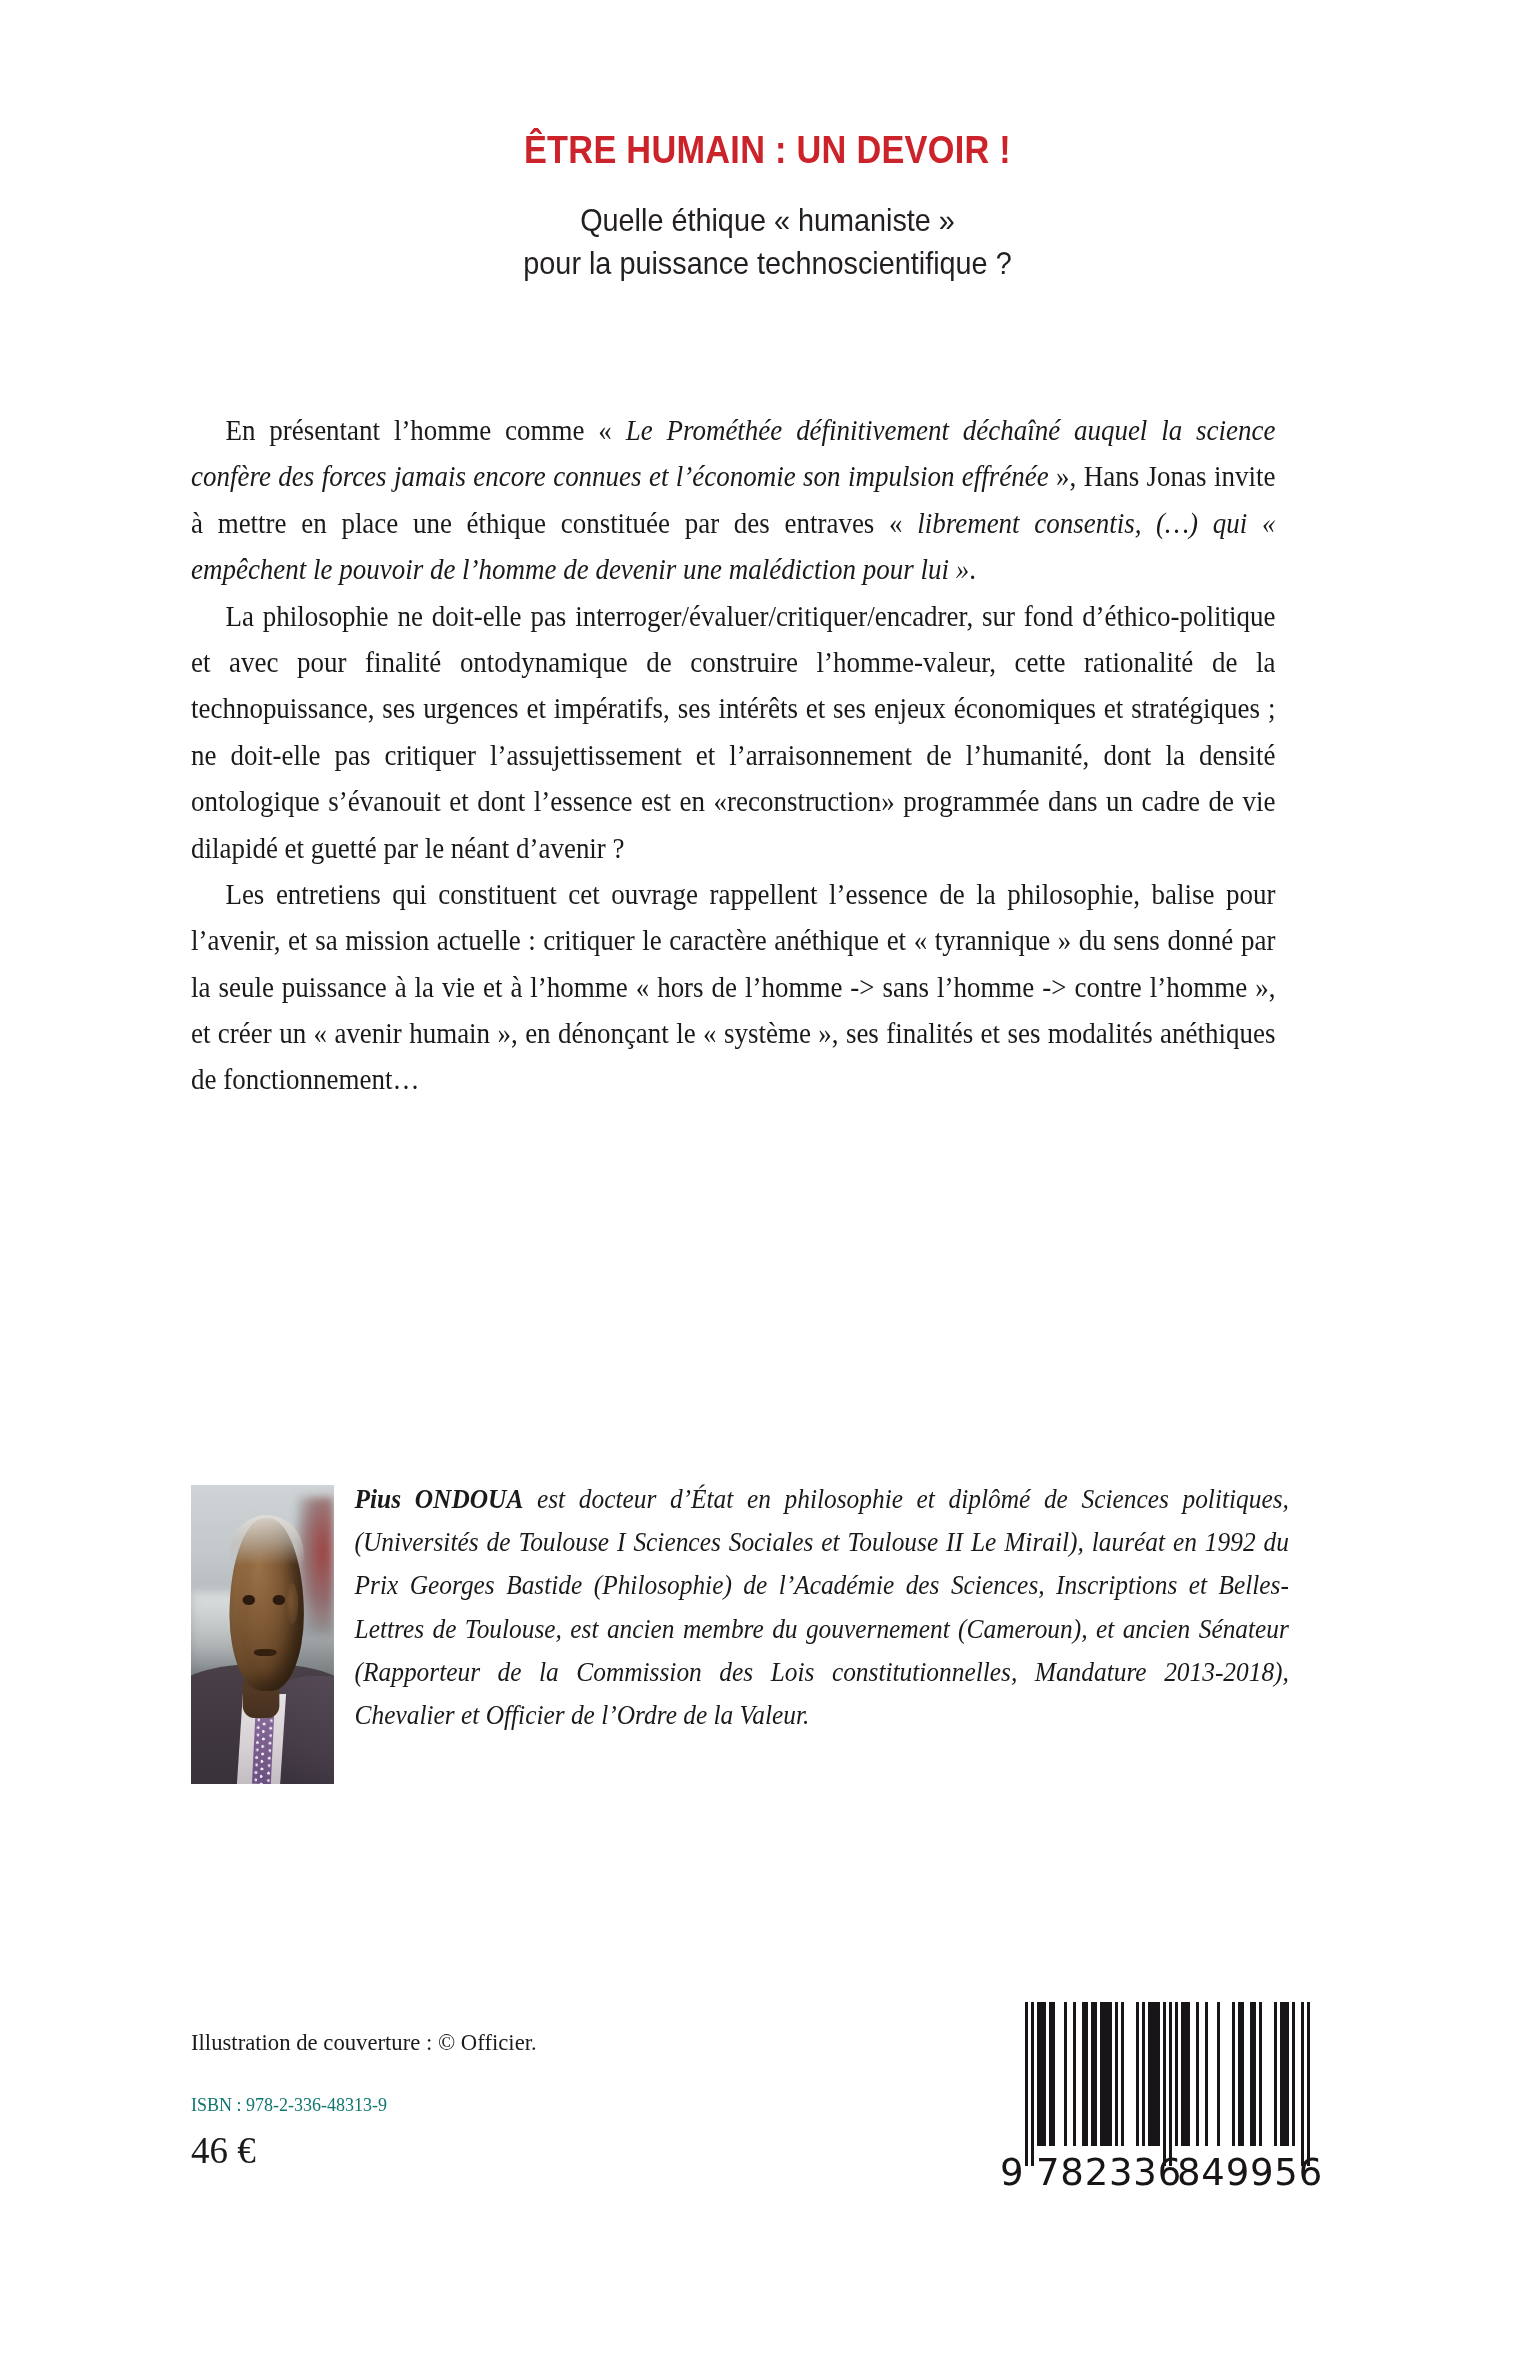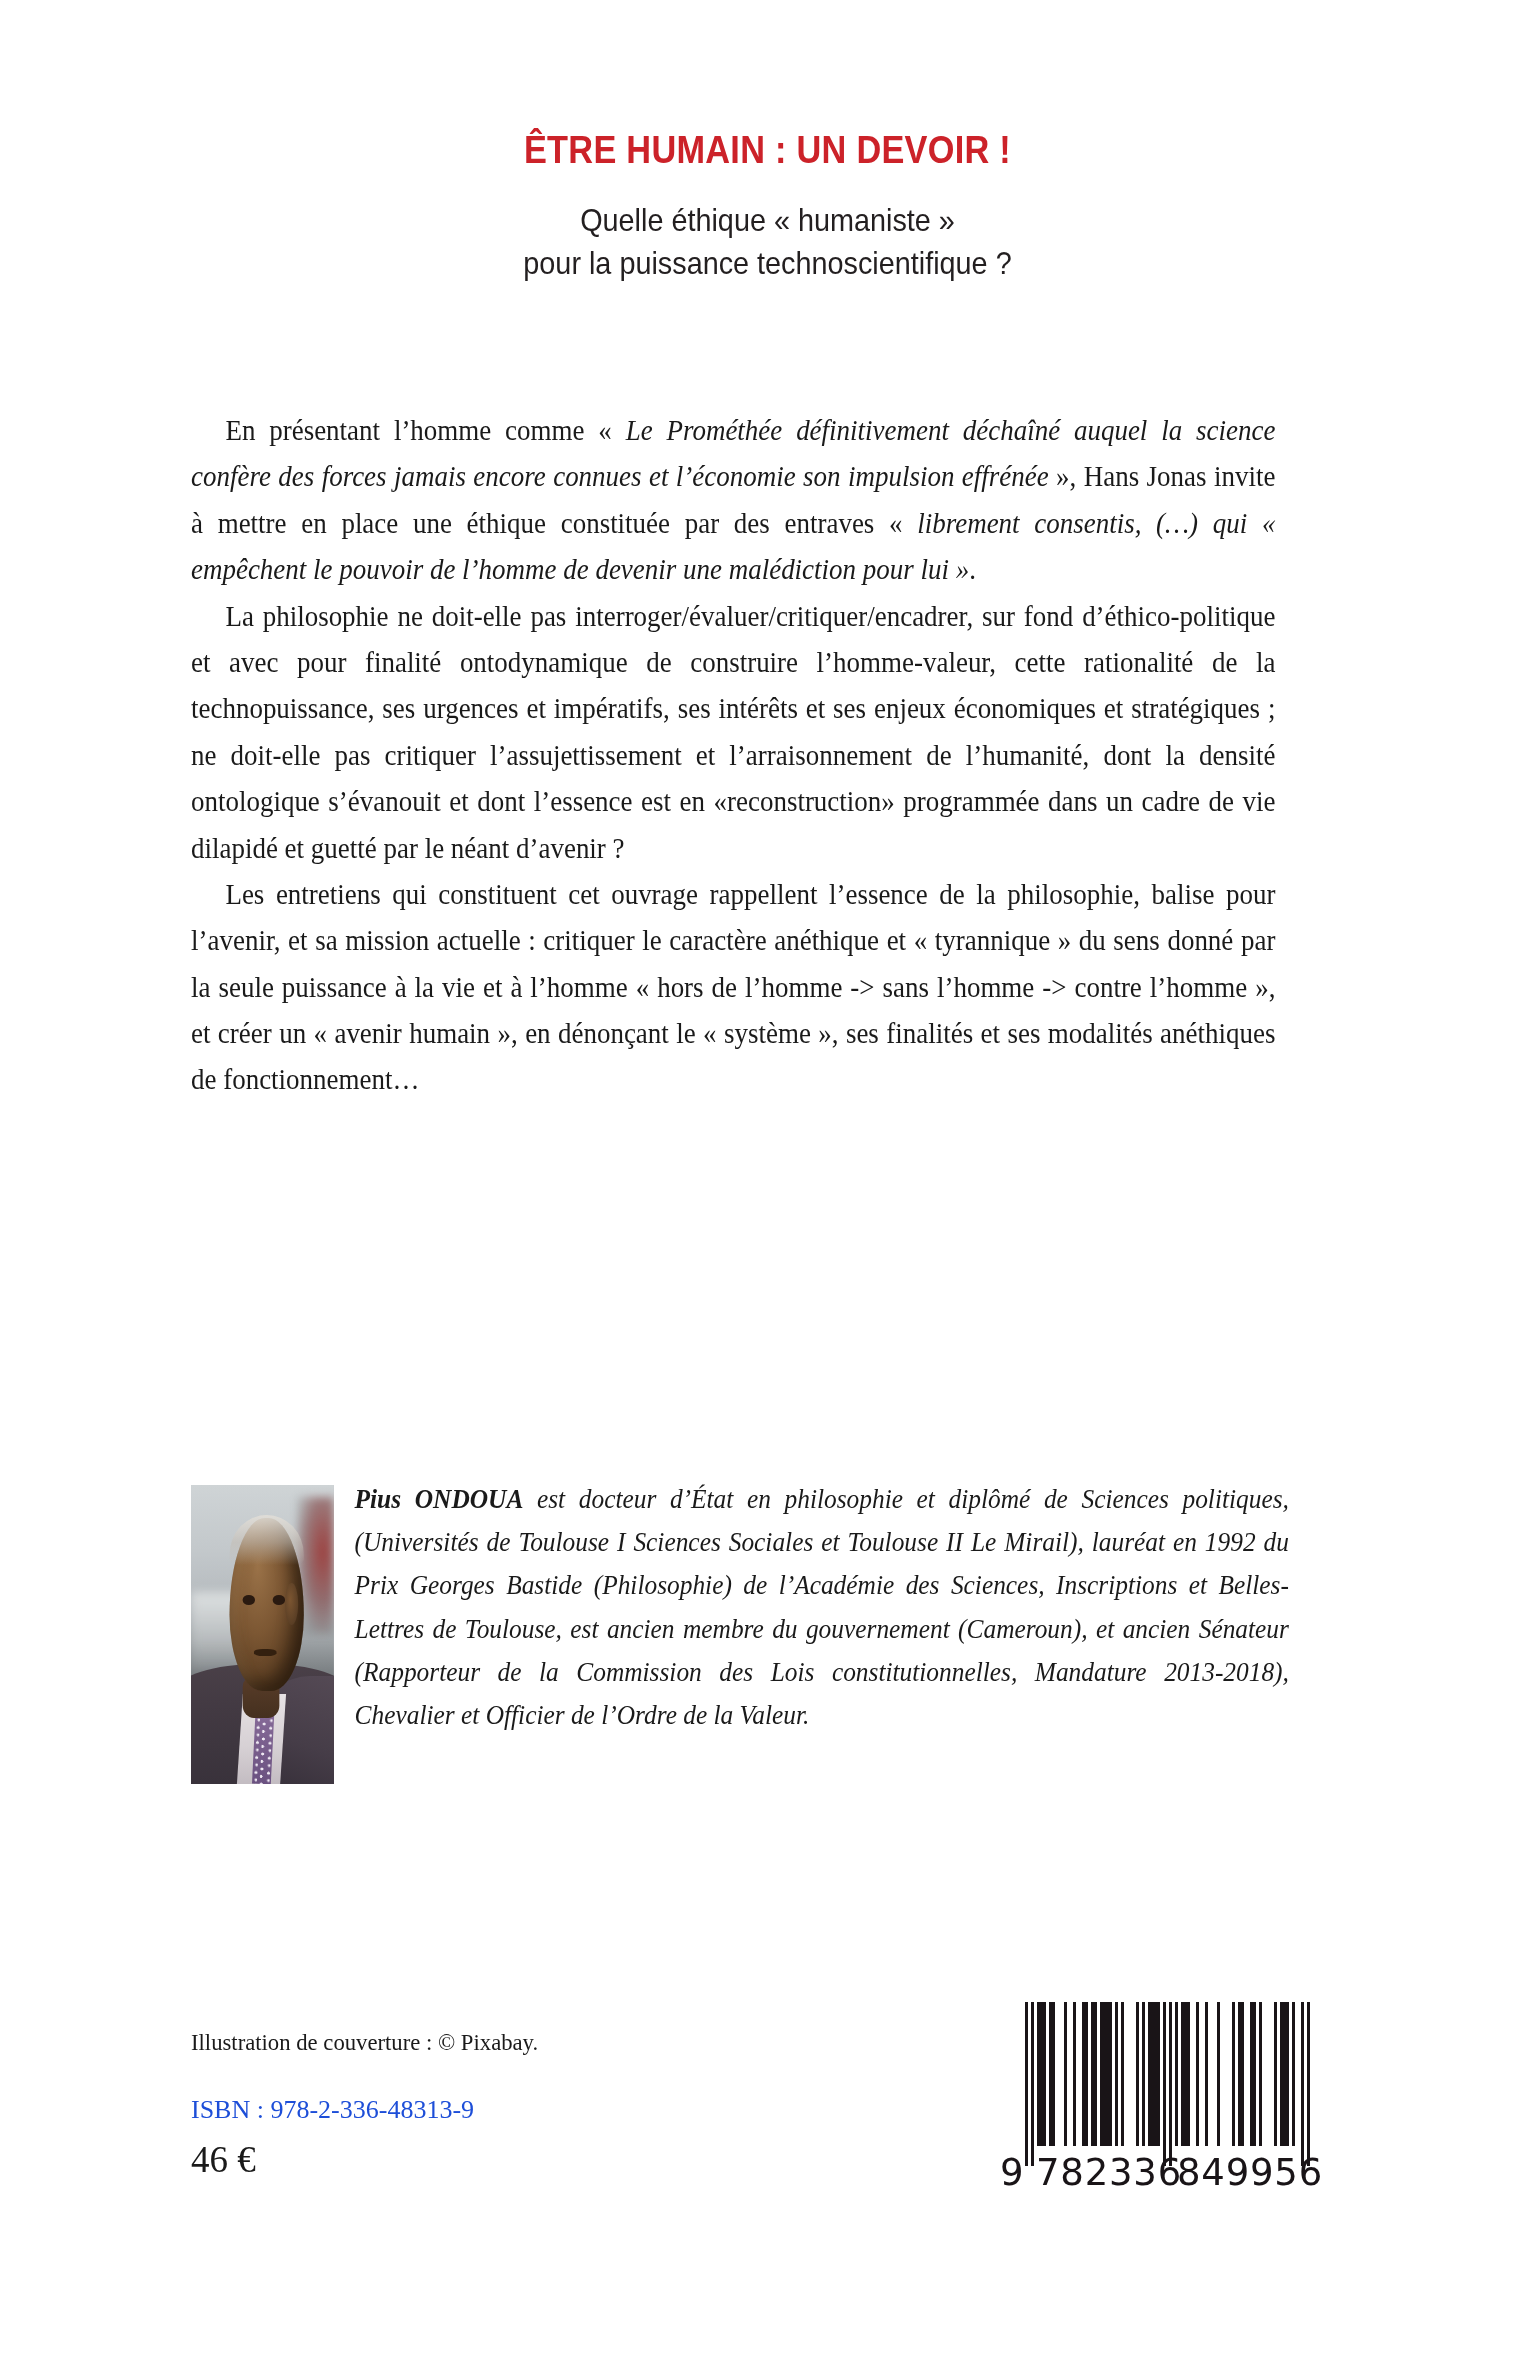--- a/index.html
+++ b/index.html
@@ -208,22 +208,22 @@
     left: 191px;
     top: 2030px;
     width: 1168px;
   }
   .credit {
     font-size: 22.7px;
     color: #1a1a1a;
     margin: 0;
   }
   .isbn {
-    font-size: 26px;
-    color: #1d4ed8;
+    font-size: 18px;
+    color: #0f766e;
     margin: 39px 0 0 0;
   }
   .price {
     font-size: 37px;
     color: #1a1a1a;
     margin: 13.4px 0 0 0;
   }
 
   
   .barcode-box {
@@ -292,21 +292,21 @@
       <div class="ph-ear"></div>
       <div class="ph-hair"></div>
       <div class="ph-eye-l"></div>
       <div class="ph-eye-r"></div>
       <div class="ph-mouth"></div>
     </div>
     <p><b>Pius</b><b> </b><b style="font-variant: small-caps;">ONDOUA</b><span> est docteur d’État en philosophie et diplômé de Sciences politiques, (Universités de Toulouse I Sciences Sociales et Toulouse II Le Mirail), lauréat en 1992 du Prix Georges Bastide (Philosophie) de l’Académie des Sciences, Inscriptions et Belles-Lettres de Toulouse, est ancien membre du gouvernement (Cameroun), et ancien Sénateur (Rapporteur de la Commission des Lois constitutionnelles, Mandature 2013-2018), Chevalier et Officier de l’Ordre de la Valeur.</span></p>
   </div>
 
   <div class="footer">
-    <p class="credit">Illustration de couverture : © Pixabay.</p>
+    <p class="credit">Illustration de couverture : © Officier.</p>
     <p class="isbn">ISBN : 978-2-336-48313-9</p>
     <p class="price">46 €</p>
   </div>
 
   <div class="barcode-box">
     <div class="barcode-bars" id="barcode-bars">
         <div class="bar" style="left: 30px; width: 2.9px; height: 164px;"></div>
         <div class="bar" style="left: 36px; width: 2.9px; height: 164px;"></div>
         <div class="bar" style="left: 42px; width: 2.9px; height: 144px;"></div>
         <div class="bar" style="left: 45px; width: 2.9px; height: 144px;"></div>

